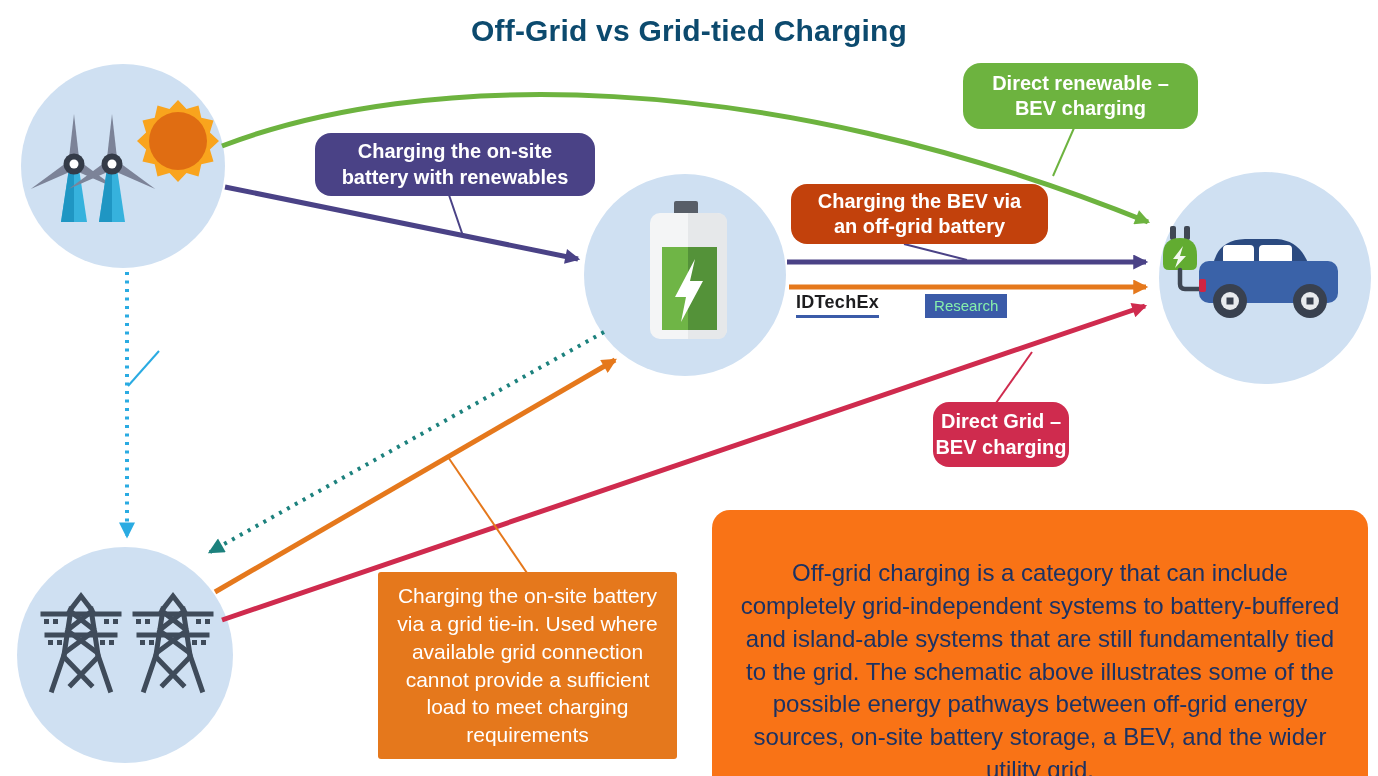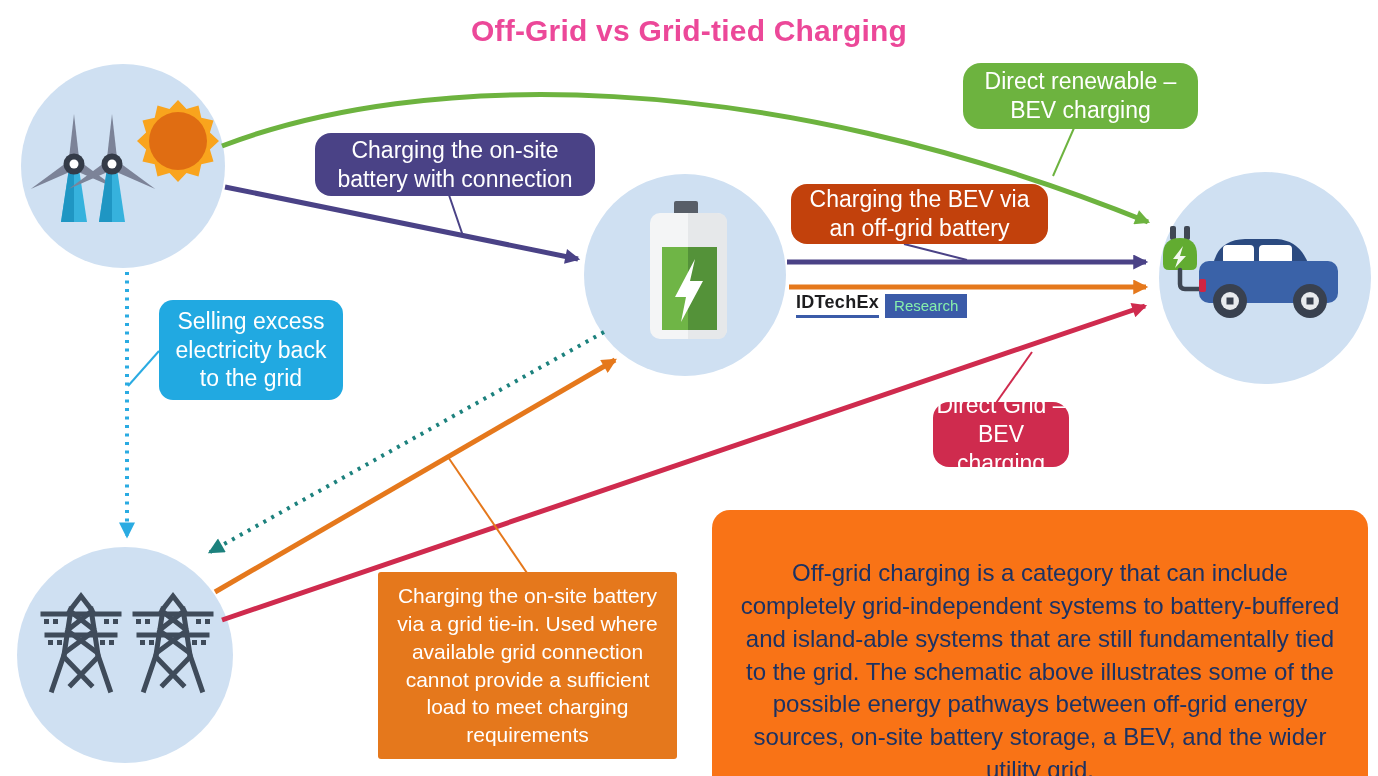--- a/index.html
+++ b/index.html
@@ -1,34 +1,34 @@
 <!DOCTYPE html>
 <html><head>
 <meta charset="utf-8">
 <style>
   html,body{margin:0;padding:0;background:#fff;}
   .stage{position:relative;width:1378px;height:776px;background:#fff;overflow:hidden;
          font-family:"Liberation Sans",sans-serif;}
   .title{position:absolute;left:0;top:14px;width:100%;text-align:center;margin:0;
-         font-size:30px;font-weight:bold;color:#ec4899;letter-spacing:.2px;}
+         font-size:30px;font-weight:bold;color:#0c4a6e;letter-spacing:.2px;}
   .circle{position:absolute;border-radius:50%;background:#cfe0f2;z-index:1;}
   .circle svg{position:absolute;left:0;top:0;width:100%;height:100%;}
   .overlay{position:absolute;left:0;top:0;z-index:3;pointer-events:none;}
   .label{position:absolute;z-index:4;display:flex;align-items:center;justify-content:center;
-         text-align:center;color:#fff;font-weight:normal;white-space:pre-line;
-         font-size:23px;line-height:1.26;}
+         text-align:center;color:#fff;font-weight:bold;white-space:pre-line;
+         font-size:20px;line-height:1.26;}
   .r16{border-radius:16px;}
   .infobox{position:absolute;left:712px;top:510px;width:656px;height:324px;z-index:2;
            background:#f97316;border-radius:18px;display:flex;align-items:center;justify-content:center;}
   .infobox .txt{padding:10px 22px;text-align:center;color:#1c3263;font-size:24px;line-height:1.37;}
   .orangebox{position:absolute;left:378px;top:572px;width:299px;height:187px;z-index:4;
              background:#e5781c;border-radius:3px;display:flex;align-items:center;justify-content:center;}
   .orangebox .txt{padding:6px 14px;text-align:center;color:#fff;font-size:21px;line-height:1.33;}
   .orangebox .rest{font-weight:400;}
-  .logo{position:absolute;left:796px;top:292px;z-index:4;display:flex;align-items:flex-end;}
+  .logo{position:absolute;left:796px;top:292px;z-index:4;display:flex;align-items:flex-end;gap:40px;}
   .logo .brand{font-size:18px;font-weight:bold;color:#1d1d1f;letter-spacing:.3px;
                border-bottom:3px solid #3b5ba8;padding-bottom:2px;}
   .logo .suffix{margin-left:6px;background:#3b5ba8;color:#86efac;font-size:15px;
                 padding:3px 9px 4px;}
 </style>
 </head>
 <body>
 
 <div class="stage">
 
@@ -182,28 +182,25 @@
     <path d="M904 244 L967 260" stroke="#4a4286" stroke-width="2" fill="none"></path>
     <path d="M159 351 L128 386" stroke="#2aabe2" stroke-width="2" fill="none"></path>
     <path d="M1032 352 L996 403" stroke="#cf2b4e" stroke-width="2" fill="none"></path>
     <path d="M448 457 L527 573" stroke="#e5781c" stroke-width="2" fill="none"></path>
   </svg>
 
   <div class="label r16" style="left:963px;top:63px;width:235px;height:66px;background:#6db33f;border-radius:18px">Direct renewable –
 BEV charging</div>
 
   <div class="label r16" style="left:315px;top:133px;width:280px;height:63px;background:#4a4286">Charging the on-site
-battery with connection</div>
+battery with renewables</div>
 
   <div class="label r16" style="left:791px;top:184px;width:257px;height:60px;background:#c2410c">Charging the BEV via
 an off-grid battery</div>
 
-  <div class="label" style="left:159px;top:300px;width:184px;height:100px;background:#21a9e1;border-radius:14px">Selling excess
-electricity back
-to the grid</div>
 
   <div class="label r16" style="left:933px;top:402px;width:136px;height:65px;background:#cf2b4e">Direct Grid –
 BEV charging</div>
 
   <div class="orangebox">
     <div class="txt">
       <span>Charging the on-site battery via a grid tie-in.</span><span class="rest"> Used where available grid connection cannot provide a sufficient load to meet charging requirements</span>
     </div>
   </div>
 

